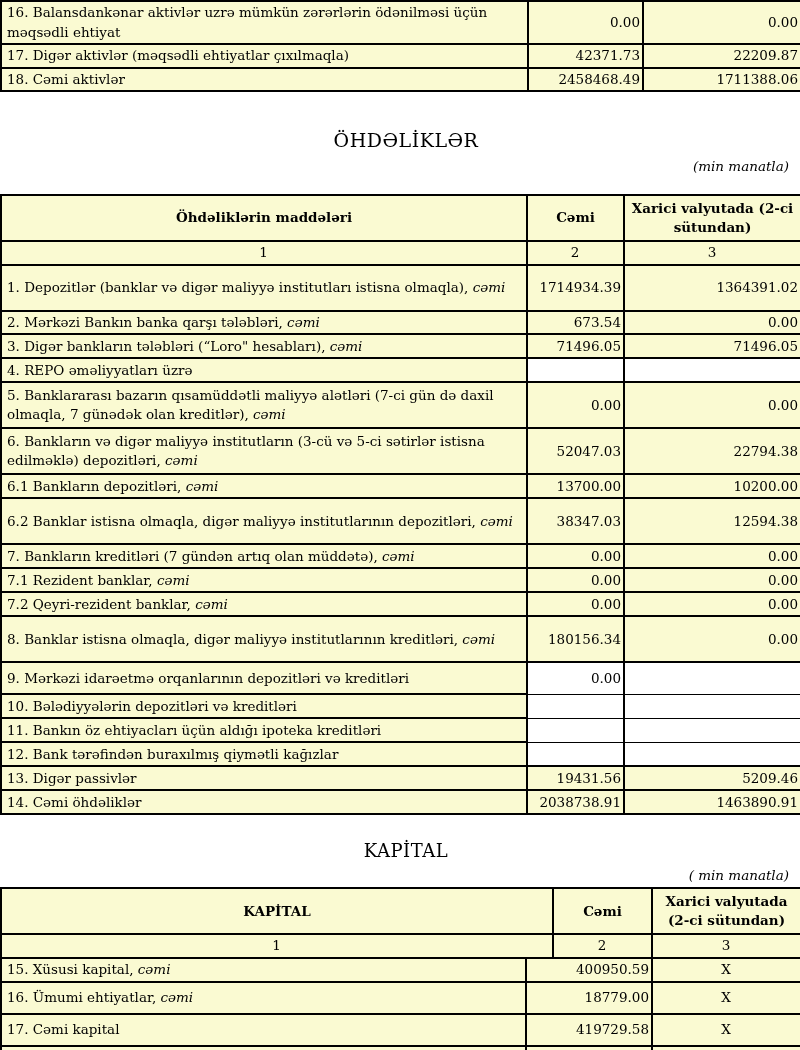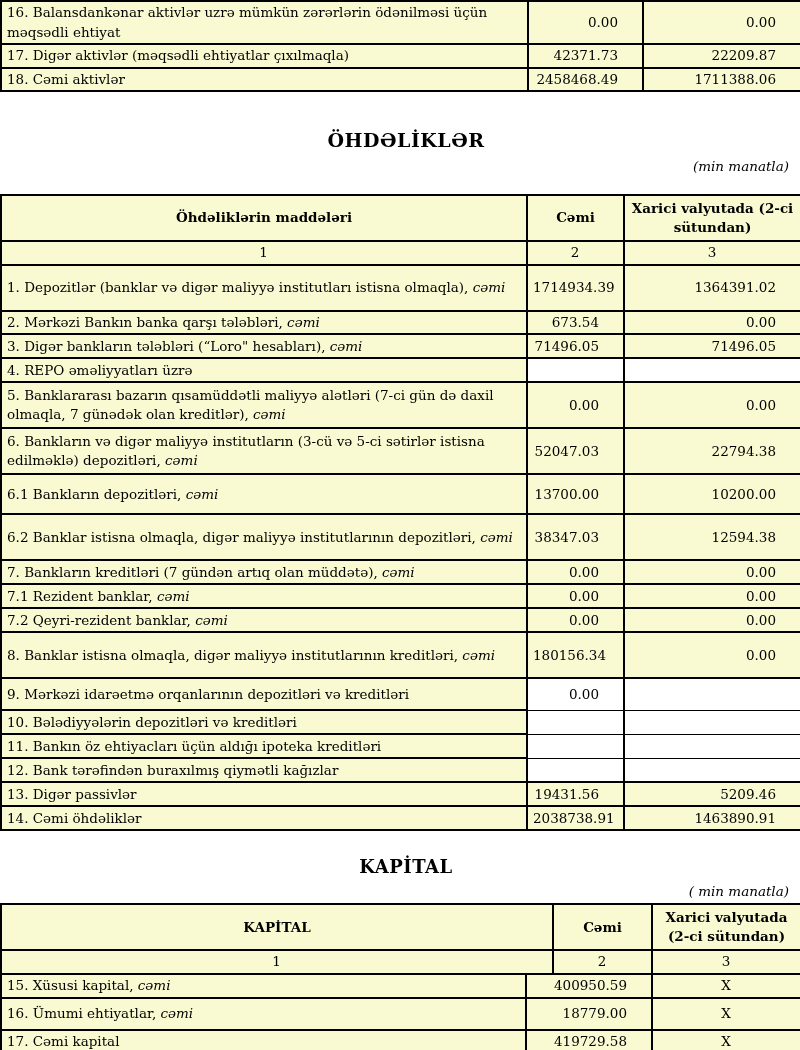--- a/index.html
+++ b/index.html
@@ -24,42 +24,42 @@
     border: 2px solid #000000;
     background: #FAFAD2;
     font-size: 13.5px;
     line-height: 1.45;
     padding: 1px 6px 1px 5px;
     vertical-align: middle;
     overflow: hidden;
   }
   td.num {
     text-align: right;
-    padding-right: 24px;
+    padding-right: 2px;
   }
   td.cx {
     text-align: center;
   }
   td.blank {
     background: #ffffff;
     border-width: 1px 2px;
   }
   td.hdr {
     text-align: center;
     font-weight: bold;
     vertical-align: middle;
     padding: 2px 4px;
   }
   td.colnum {
     text-align: center;
   }
   i.cami { font-style: italic; }
   .sec-title {
     text-align: center;
-    font-weight: bold;
+    font-weight: normal;
     font-size: 19px;
     letter-spacing: 0.5px;
     margin: 0;
     padding-left: 12px;
   }
   .unit-note {
     text-align: right;
     font-style: italic;
     font-size: 13.5px;
     padding-right: 11px;
@@ -143,21 +143,21 @@
     <tr style="height:46px">
       <td><span>5. Banklararası bazarın qısamüddətli maliyyə alətləri (7-ci gün də daxil olmaqla, 7 günədək olan kreditlər),</span> <i class="cami">cəmi</i></td>
       <td class="num">0.00</td>
       <td class="num">0.00</td>
     </tr>
     <tr style="height:46px">
       <td><span>6. Bankların və digər maliyyə institutların (3-cü və 5-ci sətirlər istisna edilməklə) depozitləri,</span> <i class="cami">cəmi</i></td>
       <td class="num">52047.03</td>
       <td class="num">22794.38</td>
     </tr>
-    <tr style="height:40px">
+    <tr style="height:24px">
       <td><span>6.1  Bankların depozitləri,</span> <i class="cami">cəmi</i></td>
       <td class="num">13700.00</td>
       <td class="num">10200.00</td>
     </tr>
     <tr style="height:46px">
       <td><span>6.2 Banklar istisna olmaqla, digər maliyyə institutlarının depozitləri,</span> <i class="cami">cəmi</i></td>
       <td class="num">38347.03</td>
       <td class="num">12594.38</td>
     </tr>
     <tr style="height:24px">
@@ -237,21 +237,21 @@
     <tr style="height:24px">
       <td><span>15. Xüsusi kapital,</span> <i class="cami">cəmi</i></td>
       <td class="num" colspan="2">400950.59</td>
       <td class="cx">X</td>
     </tr>
     <tr style="height:32px">
       <td><span>16. Ümumi ehtiyatlar,</span> <i class="cami">cəmi</i></td>
       <td class="num" colspan="2">18779.00</td>
       <td class="cx">X</td>
     </tr>
-    <tr style="height:24px">
+    <tr style="height:32px">
       <td><span>17. Cəmi kapital</span> <i class="cami"></i></td>
       <td class="num" colspan="2">419729.58</td>
       <td class="cx">X</td>
     </tr>
     <tr style="height:24px">
       <td><span>18. Cəmi öhdəliklər və kapital</span> <i class="cami"></i></td>
       <td class="num" colspan="2">2458468.49</td>
       <td class="num">1463890.91</td>
     </tr>
   </tbody>

